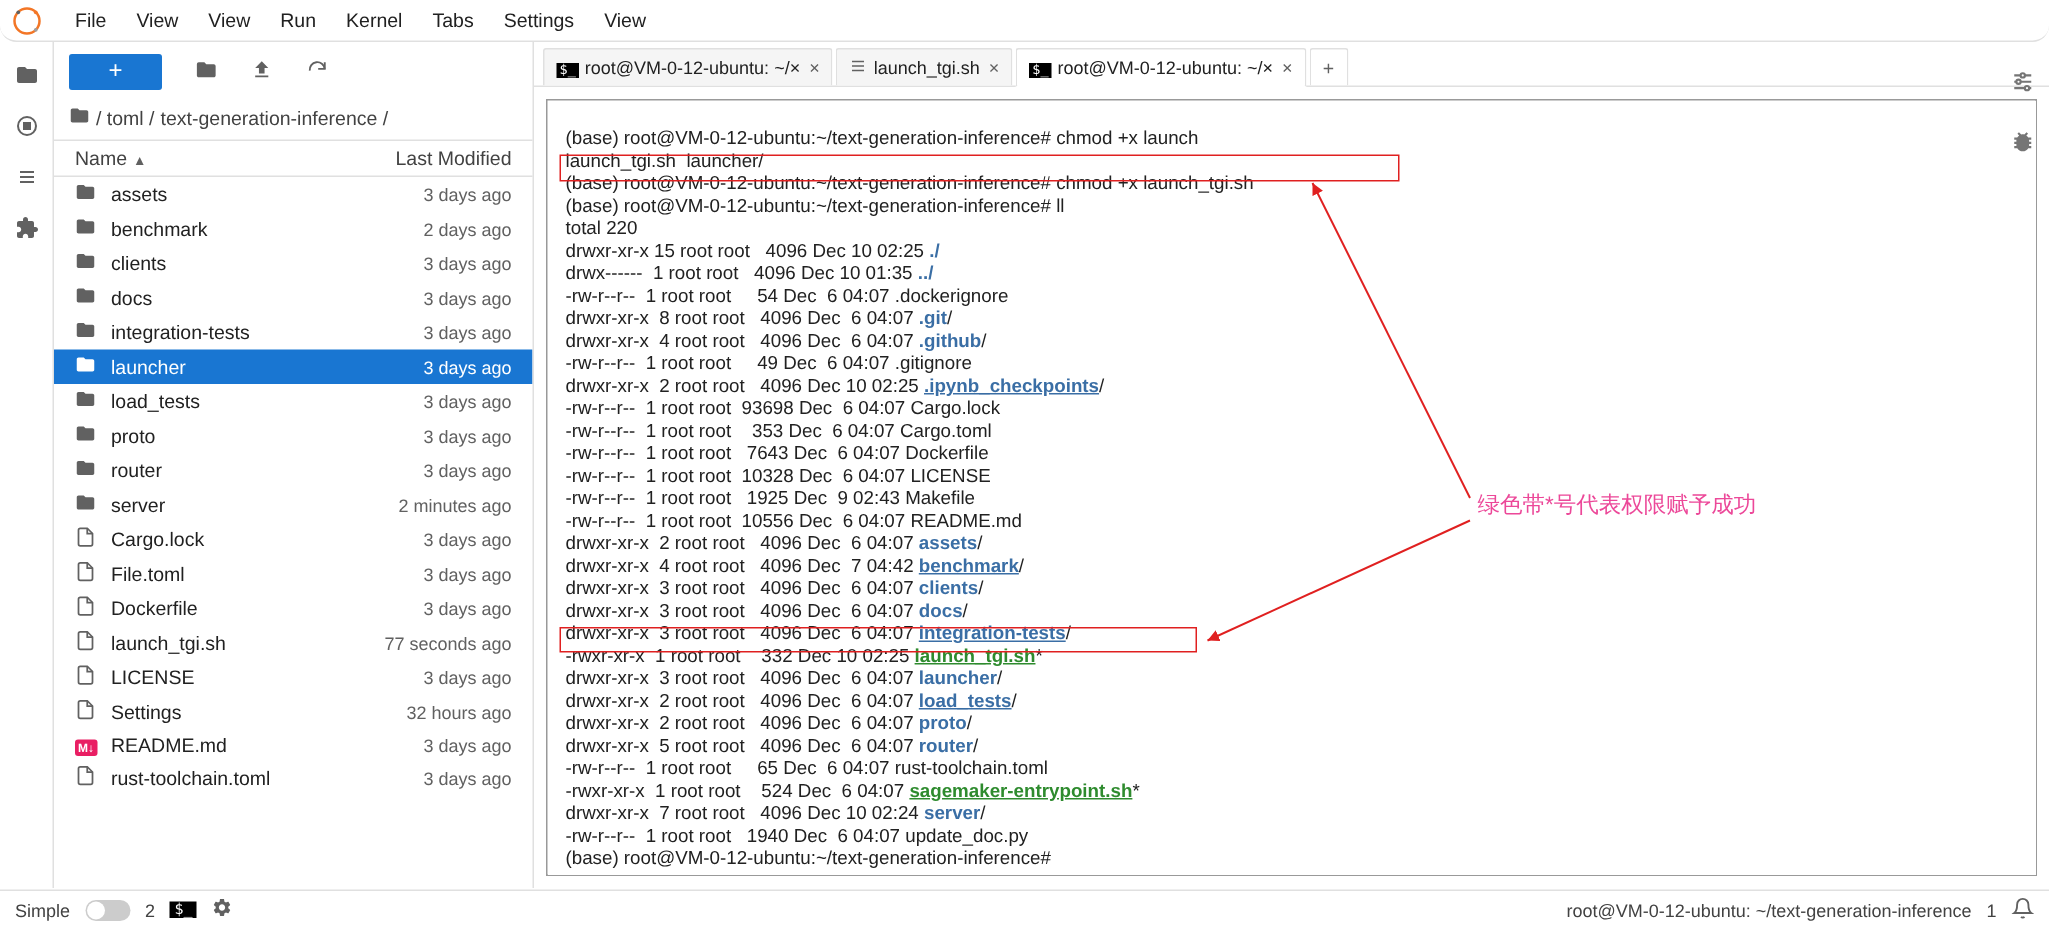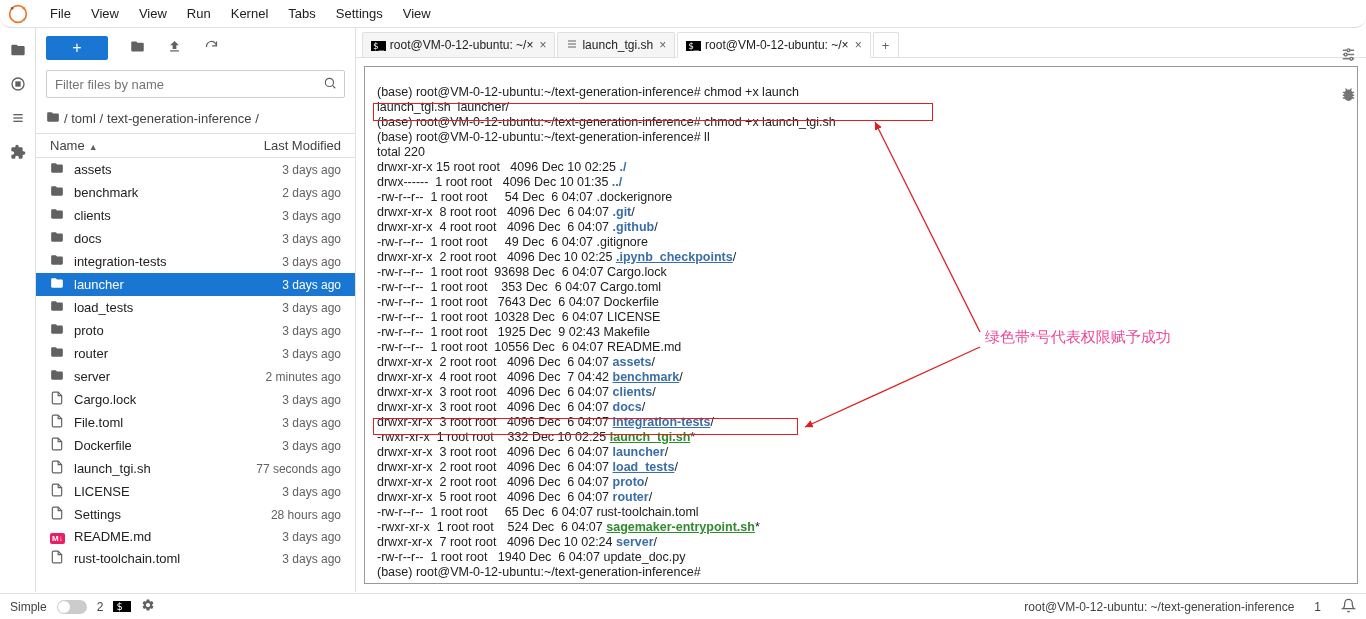--- a/index.html
+++ b/index.html
@@ -43,21 +43,21 @@
 .c-blueb { color: #3a6ea5; font-weight: bold; }
 .c-green { color: #2e8b2e; font-weight: bold; }
 .c-underline { text-decoration: underline; }
 .hl-box { border: 1.5px solid #e02020; position: absolute; pointer-events: none; }
 .annotation-text { position: absolute; color: #ec4899; font-size: 15px; font-family: sans-serif; }
 .arrow-svg { position: absolute; pointer-events: none; }
 .statusbar { position: absolute; bottom: 0; left: 0; right: 0; height: 26px; border-top: 1px solid #e0e0e0; display: flex; align-items: center; padding: 0 10px; font-size: 12px; color: #424242; }
 .statusbar .lhs { display: flex; align-items: center; gap: 10px; }
 .statusbar .toggle { width: 30px; height: 14px; background: #ccc; border-radius: 8px; position: relative; }
 .statusbar .toggle::after { content: ""; position: absolute; left: 1px; top: 1px; width: 12px; height: 12px; background: #fff; border-radius: 50%; }
-.statusbar .rhs { margin-left: auto; display: flex; align-items: center; gap: 20px; }
+.statusbar .rhs { margin-left: auto; display: flex; align-items: center; gap: 10px; }
 .right-sidebar { position: absolute; right: 0; top: 28px; width: 36px; height: 564px; display: flex; flex-direction: column; align-items: center; padding-top: 18px; gap: 20px; }
 .right-sidebar .icon-btn { color: #757575; cursor: pointer; }
 </style>
 </head>
 <body>
 
 <div class="menubar">
   <svg class="logo" viewBox="0 0 24 24">
       <circle cx="12" cy="12" r="10" fill="none" stroke="#f37626" stroke-width="2"></circle>
       <circle cx="5" cy="5" r="1.5" fill="#616161"></circle>
@@ -111,27 +111,20 @@
             <path d="M10 4H4c-1.1 0-2 .9-2 2v12c0 1.1.9 2 2 2h16c1.1 0 2-.9 2-2V8c0-1.1-.9-2-2-2h-8l-2-2z"></path>
           </svg></span>
       <span class="fb-icon"><svg width="15" height="15" viewBox="0 0 24 24" fill="currentColor">
             <path d="M9 16h6v-6h4l-7-7-7 7h4v6zm-4 2h14v2H5v-2z"></path>
           </svg></span>
       <span class="fb-icon"><svg width="15" height="15" viewBox="0 0 24 24" fill="none" stroke="currentColor" stroke-width="2">
             <path d="M20 11A8 8 0 1 0 4 13"></path>
             <path d="M20 4v7h-7"></path>
           </svg></span>
     </div>
-    <div class="fb-filter">
-      <input type="text" placeholder="Filter files by name" style="">
-      <span class="search-ic"><svg width="14" height="14" viewBox="0 0 24 24" fill="none" stroke="currentColor" stroke-width="2">
-            <circle cx="11" cy="11" r="7"></circle>
-            <line x1="21" y1="21" x2="16.65" y2="16.65"></line>
-          </svg></span>
-    </div>
     <div class="breadcrumb">
       <span class="folder-ic"><svg width="14" height="14" viewBox="0 0 24 24" fill="currentColor">
             <path d="M10 4H4c-1.1 0-2 .9-2 2v12c0 1.1.9 2 2 2h16c1.1 0 2-.9 2-2V8c0-1.1-.9-2-2-2h-8l-2-2z"></path>
           </svg></span>
       <span>/ toml /</span>
       <span>text-generation-inference /</span>
     </div>
     <div class="fb-header">
       <span><span>Name</span><span class="sort">▲</span></span>
       <span>Last Modified</span>
@@ -246,21 +239,21 @@
             </svg></span>
           <span class="file-name">LICENSE</span>
           <span class="file-mod">3 days ago</span>
         </div>
         <div class="fb-row">
           <span class="file-icon"><svg width="14" height="14" viewBox="0 0 24 24" fill="none" stroke="currentColor" stroke-width="2">
               <path d="M14 2H6a2 2 0 0 0-2 2v16a2 2 0 0 0 2 2h12a2 2 0 0 0 2-2V8z"></path>
               <polyline points="14 2 14 8 20 8"></polyline>
             </svg></span>
           <span class="file-name">Settings</span>
-          <span class="file-mod">28 hours ago</span>
+          <span class="file-mod">32 hours ago</span>
         </div>
         <div class="fb-row">
           <span class="file-icon"><span style="background:#e91e63;color:#fff;font-size:8px;font-weight:bold;padding:1px 2px;border-radius:2px">M↓</span></span>
           <span class="file-name">README.md</span>
           <span class="file-mod">3 days ago</span>
         </div>
         <div class="fb-row">
           <span class="file-icon"><svg width="14" height="14" viewBox="0 0 24 24" fill="none" stroke="currentColor" stroke-width="2">
               <path d="M14 2H6a2 2 0 0 0-2 2v16a2 2 0 0 0 2 2h12a2 2 0 0 0 2-2V8z"></path>
               <polyline points="14 2 14 8 20 8"></polyline>

